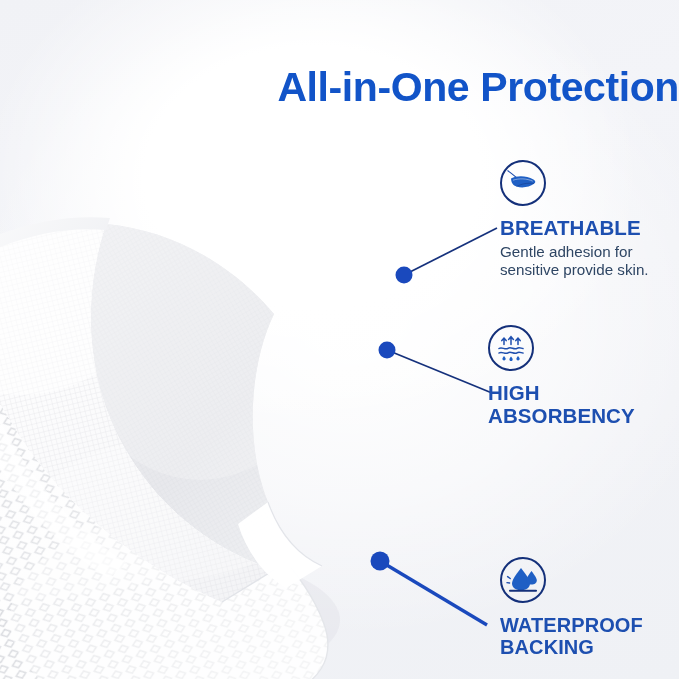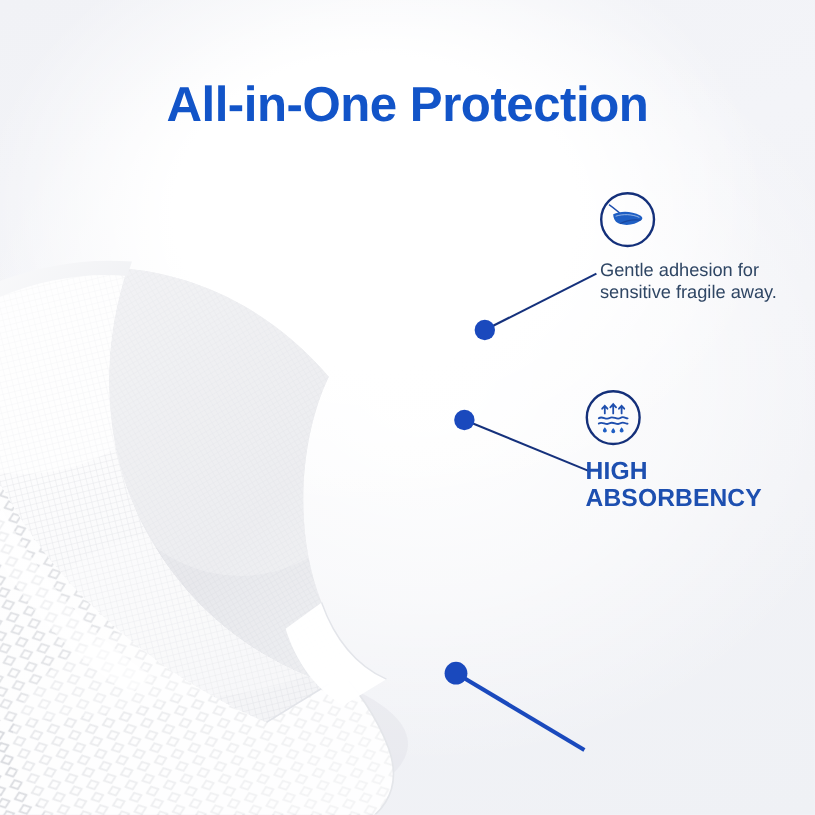--- a/index.html
+++ b/index.html
@@ -23,21 +23,21 @@
       radial-gradient(ellipse 70% 60% at 52% 46%, #ffffff 0%, rgba(255,255,255,0.55) 46%, rgba(255,255,255,0) 80%),
       linear-gradient(160deg, #f1f2f6 0%, #f3f4f8 35%, #f1f2f6 70%, #eff1f5 100%);
   }
 
   
   #title {
     position: absolute;
     left: 0;
     top: 64px;
     width: 679px;
-    text-align: center;
+    text-align: right;
     font-size: 41px;
     font-weight: bold;
     letter-spacing: -0.4px;
     color: #1254c8;
     white-space: nowrap;
   }
 
   
   #product {
     position: absolute;
@@ -237,22 +237,23 @@
       <svg viewBox="0 0 42 42" xmlns="http://www.w3.org/2000/svg">
         <path d="M5.5 8.5 C 12 13, 18 18.5, 24 24" stroke="#1f4fae" stroke-width="1.1" fill="none"></path>
         <path d="M9 16.5 C 15 13.5, 24 13.5, 31.5 17.5
                  C 33.5 18.6, 34 20.4, 32 21.8
                  C 27.5 25, 20.5 26.5, 14.5 24.5
                  C 11.2 23.4, 9.2 21, 9 16.5 Z" fill="#1f5fc4"></path>
         <path d="M11 18.2 C 17 16.2, 25 16.4, 30.8 19.2" stroke="#ffffff" stroke-width="0.8" fill="none" opacity="0.55"></path>
         <path d="M14.5 24.5 C 19 22.2, 25 20.4, 32 21.6" stroke="#14307a" stroke-width="0.9" fill="none" opacity="0.5"></path>
       </svg>
     </div>
+    <div class="feat-title">BREATHABLE</div>
     <div class="feat-body">Gentle adhesion for
-sensitive fragile away.</div>
+sensitive provide skin.</div>
   </div>
 
   <div class="feature" id="feature-absorbency">
     <div class="icon-circle">
       <svg viewBox="0 0 42 42" xmlns="http://www.w3.org/2000/svg">
         <g stroke="#1f4fae" stroke-width="1.5" fill="none" stroke-linecap="round">
 
           <path d="M14 17.5 V11.5 M11.8 13.6 L14 11.2 L16.2 13.6"></path>
           <path d="M21 17.5 V10 M18.6 12.4 L21 9.7 L23.4 12.4"></path>
           <path d="M28 17.5 V11.5 M25.8 13.6 L28 11.2 L30.2 13.6"></path>
@@ -265,16 +266,42 @@
           <path d="M14 29 C 15.6 30.8, 16.1 31.9, 15.4 32.8 C 14.7 33.6, 13.3 33.6, 12.7 32.8 C 12 31.9, 12.5 30.8, 14 29 Z"></path>
           <path d="M21 29.6 C 22.6 31.4, 23.1 32.5, 22.4 33.4 C 21.7 34.2, 20.3 34.2, 19.7 33.4 C 19 32.5, 19.5 31.4, 21 29.6 Z"></path>
           <path d="M28 29 C 29.6 30.8, 30.1 31.9, 29.4 32.8 C 28.7 33.6, 27.3 33.6, 26.7 32.8 C 26 31.9, 26.5 30.8, 28 29 Z"></path>
         </g>
       </svg>
     </div>
     <div class="feat-title">HIGH
 ABSORBENCY</div>
   </div>
 
+  <div class="feature" id="feature-waterproof">
+    <div class="icon-circle">
+      <svg viewBox="0 0 42 42" xmlns="http://www.w3.org/2000/svg">
+
+        <path d="M19 9 C 25.5 17.5, 28 21.5, 28 24.6
+                 C 28 28.6, 24 31.4, 19 31.4
+                 C 14 31.4, 10 28.6, 10 24.6
+                 C 10 21.5, 12.5 17.5, 19 9 Z" fill="#1f5fc4"></path>
+
+        <path d="M29.5 12 C 33.4 17.2, 34.8 19.6, 34.8 21.5
+                 C 34.8 23.9, 32.4 25.6, 29.5 25.6
+                 C 26.6 25.6, 24.2 23.9, 24.2 21.5
+                 C 24.2 19.6, 25.6 17.2, 29.5 12 Z" fill="#1f5fc4"></path>
+
+        <g stroke="#1f4fae" stroke-width="1.4" stroke-linecap="round" fill="none">
+          <path d="M8.2 19.5 L5.6 17.6"></path>
+          <path d="M7.6 24 L5 23.6"></path>
+        </g>
+
+        <line x1="8" y1="31.8" x2="34" y2="31.8" stroke="#14307a" stroke-width="2.1" stroke-linecap="round"></line>
+      </svg>
+    </div>
+    <div class="feat-title">WATERPROOF
+BACKING</div>
+    <div class="feat-body"></div>
+  </div>
 
   <div id="title">All-in-One Protection</div>
 
 </div>
 
 </body></html>

